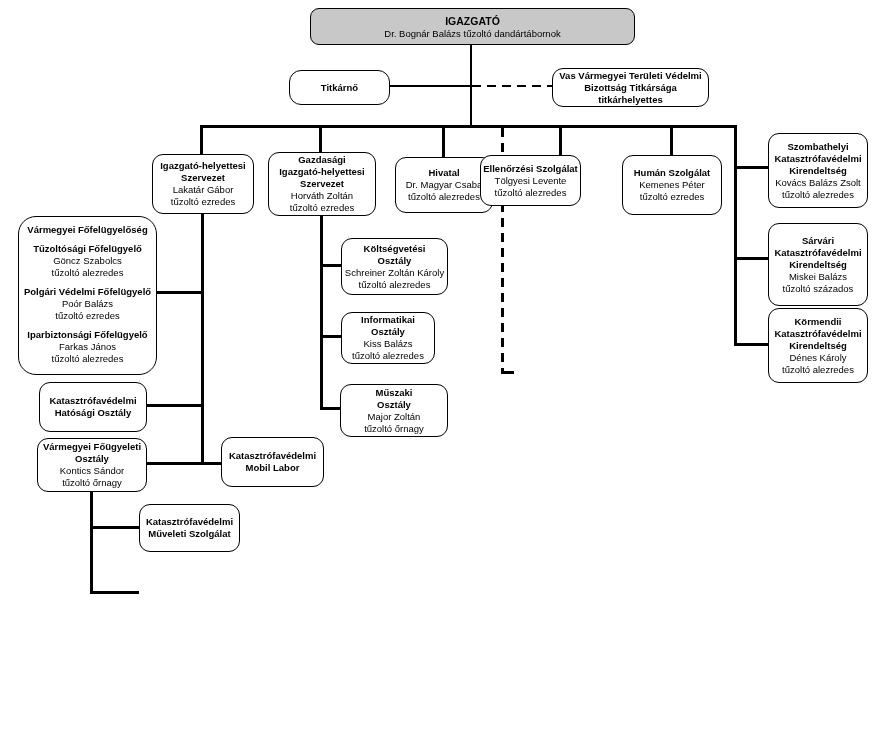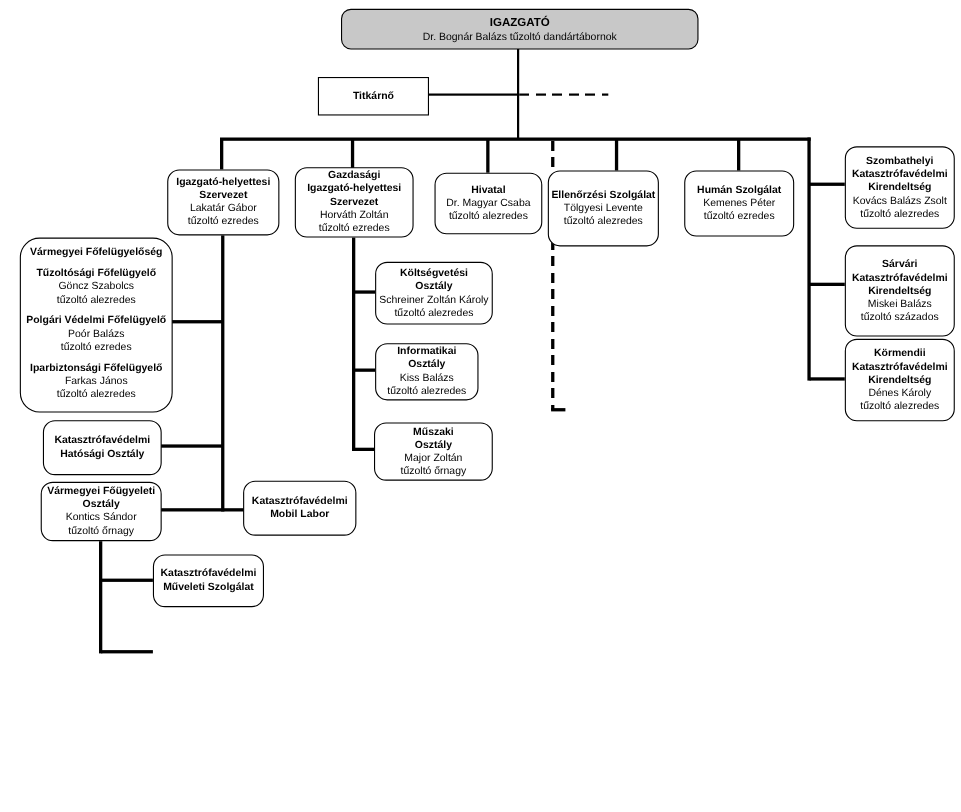--- a/index.html
+++ b/index.html
@@ -7,21 +7,21 @@
     position:relative; width:874px; height:738px; background:#fff;
     font-family:"Liberation Sans", sans-serif; color:#000; overflow:hidden;
   }
   .node {
     position:absolute; box-sizing:border-box; background:#fff;
     border:1.5px solid #000; border-radius:11px;
     display:flex; flex-direction:column; align-items:center; justify-content:center;
     text-align:center; font-size:9.5px; line-height:12px; padding:2px;
   }
   .accent { background:var(--accent-fill,#c8c8c8); border-radius:9px; }
-  .r8  { border-radius:0; }
+  .r8  { border-radius:12px; }
   .r18 { border-radius:18px; }
   .tt { font-weight:bold; white-space:pre-line; }
   .tp { white-space:pre-line; }
   .big { font-size:10.5px; line-height:14px; }
   .fofel { justify-content:flex-start; padding-top:7px; }
   .fofel .sec { margin-top:7px; }
   .ln  { position:absolute; background:#000; }
   .lnd-v { position:absolute; background:repeating-linear-gradient(to bottom,#000 0 9px,transparent 9px 15px); }
   .lnd-h { position:absolute; background:repeating-linear-gradient(to right,#000 0 9px,transparent 9px 15px); }
 </style>
@@ -59,20 +59,25 @@
 
   <div class="node accent" style="left:310px;top:8px;width:325px;height:37px">
     <div class="tt big">IGAZGATÓ</div>
     <div class="tp">Dr. Bognár Balázs tűzoltó dandártábornok</div>
   </div>
 
   <div class="node r8" style="left:289px;top:70px;width:101px;height:35px">
     <div class="tt">Titkárnő</div>
   </div>
 
+  <div class="node" style="left:552px;top:68px;width:157px;height:39px">
+    <div class="tt">Vas Vármegyei Területi Védelmi
+Bizottság Titkársága
+titkárhelyettes</div>
+  </div>
 
   <div class="node" style="left:152px;top:154px;width:102px;height:60px">
     <div class="tt">Igazgató-helyettesi
 Szervezet</div>
     <div class="tp">Lakatár Gábor</div>
     <div class="tp">tűzoltó ezredes</div>
   </div>
 
   <div class="node" style="left:268px;top:152px;width:108px;height:64px">
     <div class="tt">Gazdasági
@@ -81,21 +86,21 @@
     <div class="tp">Horváth Zoltán</div>
     <div class="tp">tűzoltó ezredes</div>
   </div>
 
   <div class="node" style="left:395px;top:157px;width:98px;height:56px">
     <div class="tt">Hivatal</div>
     <div class="tp">Dr. Magyar Csaba</div>
     <div class="tp">tűzoltó alezredes</div>
   </div>
 
-  <div class="node" style="left:498px;top:155px;width:101px;height:69px">
+  <div class="node" style="left:480px;top:155px;width:101px;height:51px">
     <div class="tt">Ellenőrzési Szolgálat</div>
     <div class="tp">Tölgyesi Levente</div>
     <div class="tp">tűzoltó alezredes</div>
   </div>
 
   <div class="node" style="left:622px;top:155px;width:100px;height:60px">
     <div class="tt">Humán Szolgálat</div>
     <div class="tp">Kemenes Péter</div>
     <div class="tp">tűzoltó ezredes</div>
   </div>

